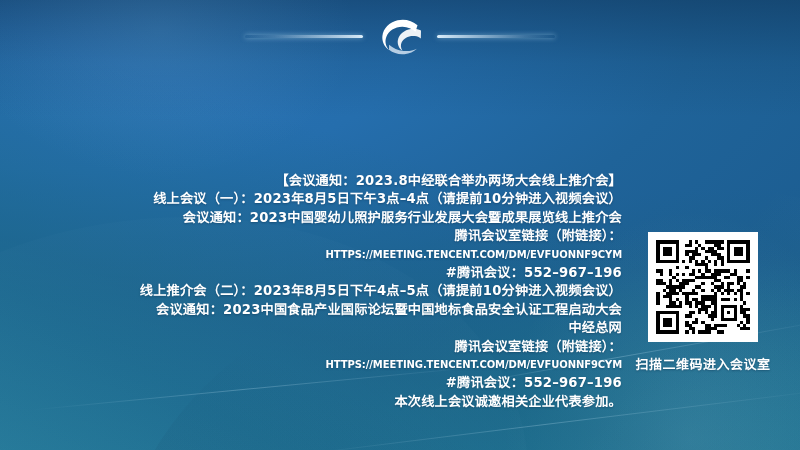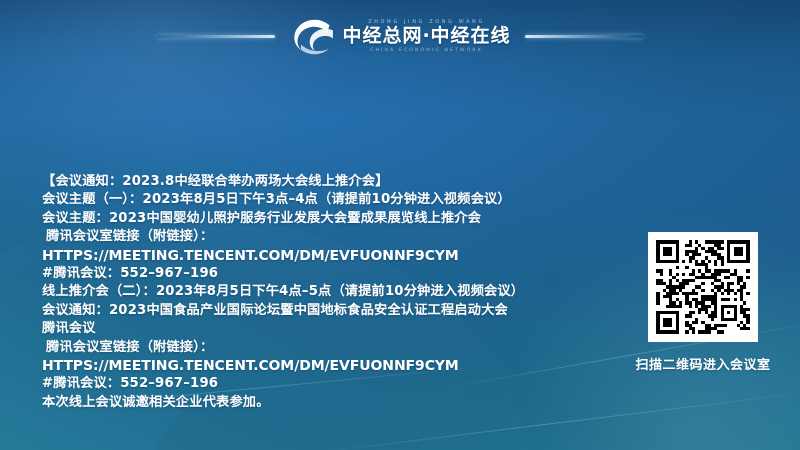--- a/index.html
+++ b/index.html
@@ -173,23 +173,24 @@
     width: 580px;
     color: #ffffff;
   }
   .line {
     font-size: 13.2px;
     font-weight: 700;
     line-height: 18.4px;
     white-space: nowrap;
     text-shadow: 0 1px 2px rgba(10,42,72,0.40);
     letter-spacing: 0.2px;
+    text-align: right;
   }
   .line.url {
-    font-size: 14px;
+    font-size: 10px;
     font-weight: 700;
     letter-spacing: -0.1px;
     line-height: 18.4px;
   }
   .line.indent {
     padding-left: 4px;
   }
 
   
   .qr-wrap {
@@ -241,41 +242,36 @@
 
   <div class="header">
     <div class="rule rule-l"></div>
 
     <div class="logo-block">
       <svg class="logo-mark" viewBox="0 0 46 40">
         <path d="M40.5 9.2C35.4 4.4 27.6 2.6 20.6 4.2 12.4 6.0 6.2 12.3 5.4 20.0c-.6 5.6 2.0 10.9 6.6 14.0-3.3-3.6-4.4-8.4-2.7-12.9C11.6 14.8 18.3 10.6 25.6 10.8c5.0.1 9.6 2.0 12.9 5.0l2.0-6.6z" fill="#ffffff"></path>
         <path d="M44.0 14.6c-3.0-1.6-6.6-2.2-10.1-1.7-6.6.9-11.9 5.4-13.0 11.0-.8 4.2 1.0 8.3 4.5 10.8-1.7-2.6-2.0-5.7-.7-8.4 2.1-4.4 7.6-7.0 13.2-6.2 2.2.3 4.2 1.1 5.9 2.3l.2-7.8z" fill="#ffffff" opacity="0.92"></path>
         <path d="M12.0 33.8c4.3 3.4 9.9 5.0 15.5 4.4 4.9-.5 9.3-2.5 12.4-5.5-4.0 2.0-8.8 2.8-13.6 2.2-5.4-.6-10.3-2.8-14.3-6.2l0 5.1z" fill="#dceaf6" opacity="0.8"></path>
       </svg>
-      <div class="logo-words">
-        <div class="logo-pinyin-top">ZHONG JING ZONG WANG</div>
-        <div class="logo-main">中经总网·中经在线</div>
-        <div class="logo-pinyin-bot">CHINA ECONOMIC NETWORK</div>
-      </div>
     </div>
 
     <div class="rule rule-r"></div>
   </div>
 
 
   <div class="body-text" id="body-text">
       <div class="line">【会议通知：2023.8中经联合举办两场大会线上推介会】</div>
-      <div class="line">会议主题（一）：2023年8月5日下午3点–4点（请提前10分钟进入视频会议）</div>
-      <div class="line">会议主题：2023中国婴幼儿照护服务行业发展大会暨成果展览线上推介会</div>
+      <div class="line">线上会议（一）：2023年8月5日下午3点–4点（请提前10分钟进入视频会议）</div>
+      <div class="line">会议通知：2023中国婴幼儿照护服务行业发展大会暨成果展览线上推介会</div>
       <div class="line indent">腾讯会议室链接（附链接）：</div>
       <div class="line url">HTTPS://MEETING.TENCENT.COM/DM/EVFUONNF9CYM</div>
       <div class="line">#腾讯会议：552–967–196</div>
       <div class="line">线上推介会（二）：2023年8月5日下午4点–5点（请提前10分钟进入视频会议）</div>
       <div class="line">会议通知：2023中国食品产业国际论坛暨中国地标食品安全认证工程启动大会</div>
-      <div class="line">腾讯会议</div>
+      <div class="line">中经总网</div>
       <div class="line indent">腾讯会议室链接（附链接）：</div>
       <div class="line url">HTTPS://MEETING.TENCENT.COM/DM/EVFUONNF9CYM</div>
       <div class="line">#腾讯会议：552–967–196</div>
       <div class="line">本次线上会议诚邀相关企业代表参加。</div>
     </div>
 
   <div class="qr-wrap">
     <div class="qr-card">
       <svg viewBox="0 0 29 29" width="110" height="110" shape-rendering="crispEdges">
         <rect width="29" height="29" fill="#ffffff"></rect>

